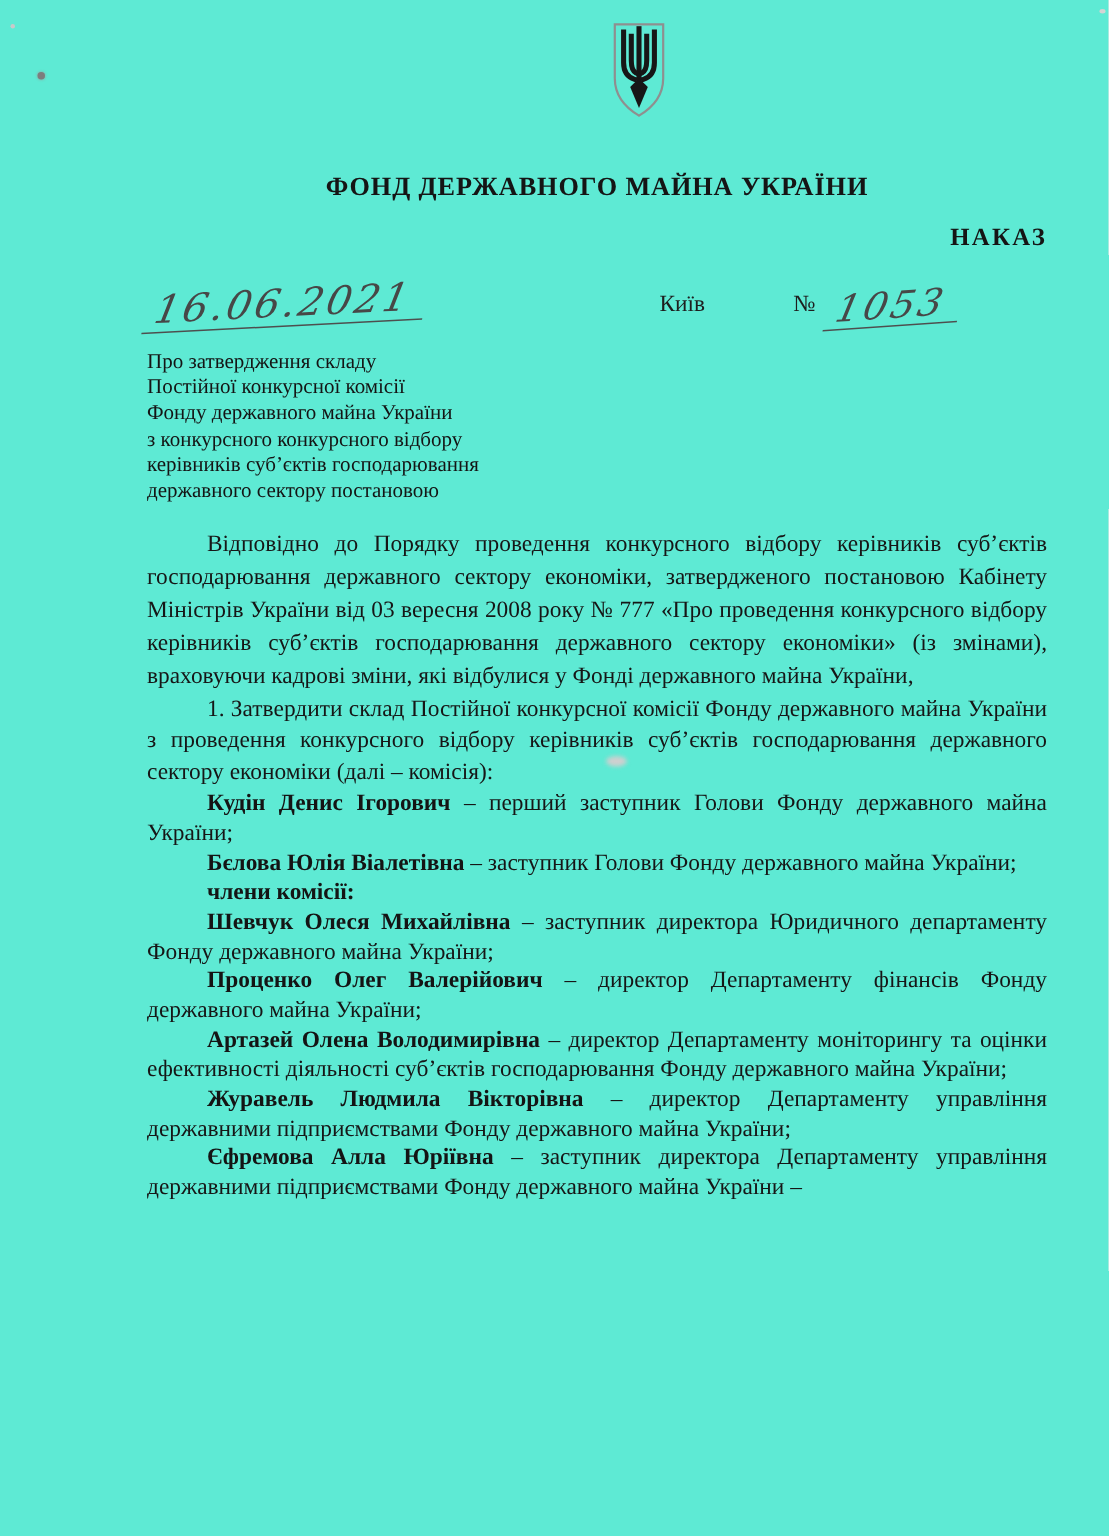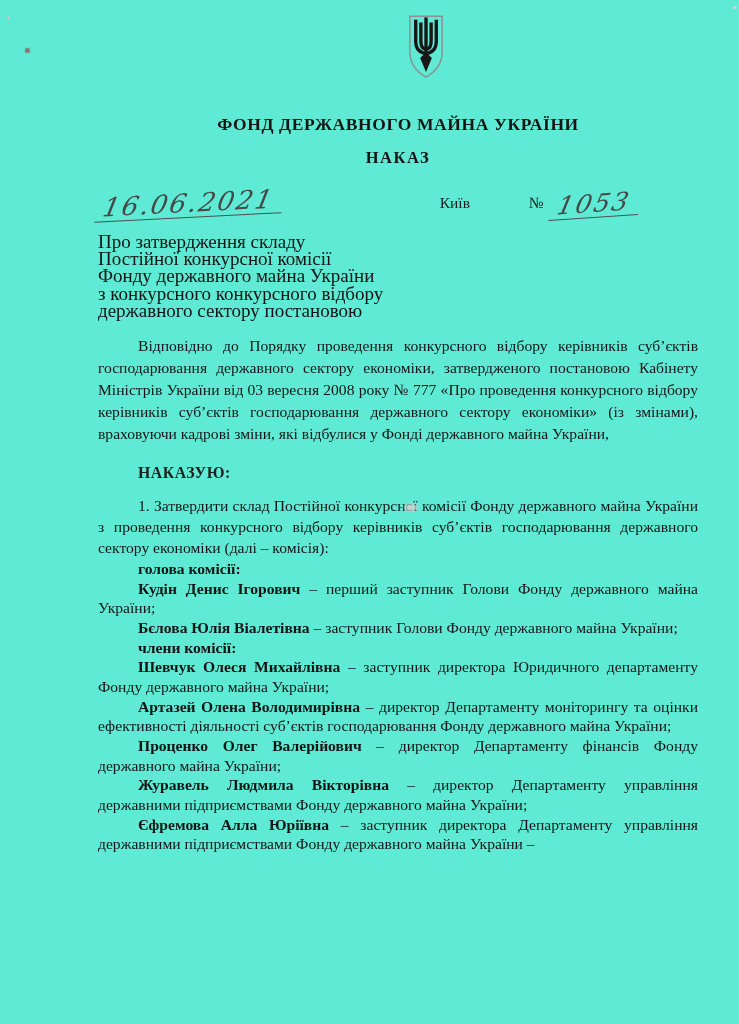--- a/index.html
+++ b/index.html
@@ -15,21 +15,21 @@
   }
   .content{width:600px;}
   .emblem-wrap{text-align:center;height:76px;}
   .emblem-wrap svg{display:inline-block;position:relative;left:28px;}
   .org-title{
     margin-top:24px;text-align:center;
     font-weight:bold;font-size:17.5px;letter-spacing:0.6px;
     color:#151515;
   }
   .doc-type{
-    margin-top:13px;text-align:center;
+    margin-top:13px;text-align:right;
     font-weight:bold;font-size:16.5px;letter-spacing:1.5px;
     color:#151515;
   }
   .issue-row{
     margin-top:6px;height:44px;
     display:flex;align-items:flex-end;
   }
   .issue-date{width:38%;}
   .issue-city{width:24%;text-align:right;font-size:15.5px;padding-bottom:6px;}
   .issue-no{width:38%;text-align:center;font-size:15.5px;}
@@ -40,21 +40,21 @@
     font-size:26px;
     color:#474747;
     letter-spacing:2px;
     transform:skewX(-14deg) rotate(-3deg);
     border-bottom:1.6px solid #4e4e4e;
     padding:0 10px 1px 6px;
     line-height:1;
   }
   .handwrite.num{transform:skewX(-16deg) rotate(-4deg);font-size:25px;}
   .no-label{display:inline-block;vertical-align:bottom;padding-bottom:6px;margin-right:4px;}
-  .subject{margin-top:15px;font-size:19px;line-height:17.2px;width:330px;color:#141414;}
+  .subject{margin-top:15px;font-size:14px;line-height:17.2px;width:330px;color:#141414;}
   .preamble{
     margin-top:16px;font-size:15.6px;line-height:22px;
     text-align:justify;text-indent:40px;color:#161616;
   }
   .order-word{
     margin-top:19px;margin-bottom:13px;
     font-weight:bold;font-size:15.8px;text-indent:40px;letter-spacing:0.5px;
   }
   .item{
     font-size:15.6px;line-height:21px;
@@ -114,43 +114,42 @@
         <span class="no-label">№</span>
         <span class="handwrite num">1053</span>
       </div>
     </div>
 
     <div class="subject">
       <div>Про затвердження складу</div>
       <div>Постійної конкурсної комісії</div>
       <div>Фонду державного майна України</div>
       <div>з конкурсного конкурсного відбору</div>
+      <div>керівників суб’єктів господарювання</div>
       <div>державного сектору постановою</div>
     </div>
 
     <div class="preamble">Відповідно до Порядку проведення конкурсного відбору керівників суб’єктів господарювання державного сектору економіки, затвердженого постановою Кабінету Міністрів України від 03 вересня 2008 року № 777 «Про проведення конкурсного відбору керівників суб’єктів господарювання державного сектору економіки» (із змінами), враховуючи кадрові зміни, які відбулися у Фонді державного майна України,</div>
 
-    <div class="order-word">НАКАЗУЮ:</div>
 
     <p class="item">1. Затвердити склад Постійної конкурсної комісії Фонду державного майна України з проведення конкурсного відбору керівників  суб’єктів господарювання державного сектору економіки (далі – комісія):</p>
 
-    <p class="role-head">голова комісії:</p>
 
     <p class="member"><span class="nm">Кудін Денис Ігорович</span> <span>– перший заступник Голови Фонду державного майна України;</span></p>
 
 
     <p class="member"><span class="nm">Бєлова Юлія Віалетівна</span> <span>– заступник Голови Фонду державного майна України;</span></p>
 
     <p class="role-head">члени комісії:</p>
 
     <p class="member"><span class="nm">Шевчук Олеся Михайлівна</span> <span>–  заступник директора Юридичного департаменту Фонду державного майна України;</span></p>
 
 
+    <p class="member"><span class="nm">Проценко Олег Валерійович</span> <span>– директор Департаменту фінансів Фонду державного майна України;</span></p>
+
     <p class="member"><span class="nm">Артазей Олена Володимирівна</span> <span>– директор Департаменту моніторингу та оцінки ефективності діяльності суб’єктів господарювання Фонду державного майна України;</span></p>
-
-    <p class="member"><span class="nm">Проценко Олег Валерійович</span> <span>– директор Департаменту фінансів Фонду державного майна України;</span></p>
 
     <p class="member"><span class="nm">Журавель Людмила Вікторівна</span> <span>– директор Департаменту управління державними підприємствами Фонду державного майна України;</span></p>
 
     <p class="member"><span class="nm">Єфремова Алла Юріївна</span> <span>–  заступник директора Департаменту управління державними підприємствами Фонду державного майна України –</span></p>
 
   </div>
 </div>
 
 </body></html>

